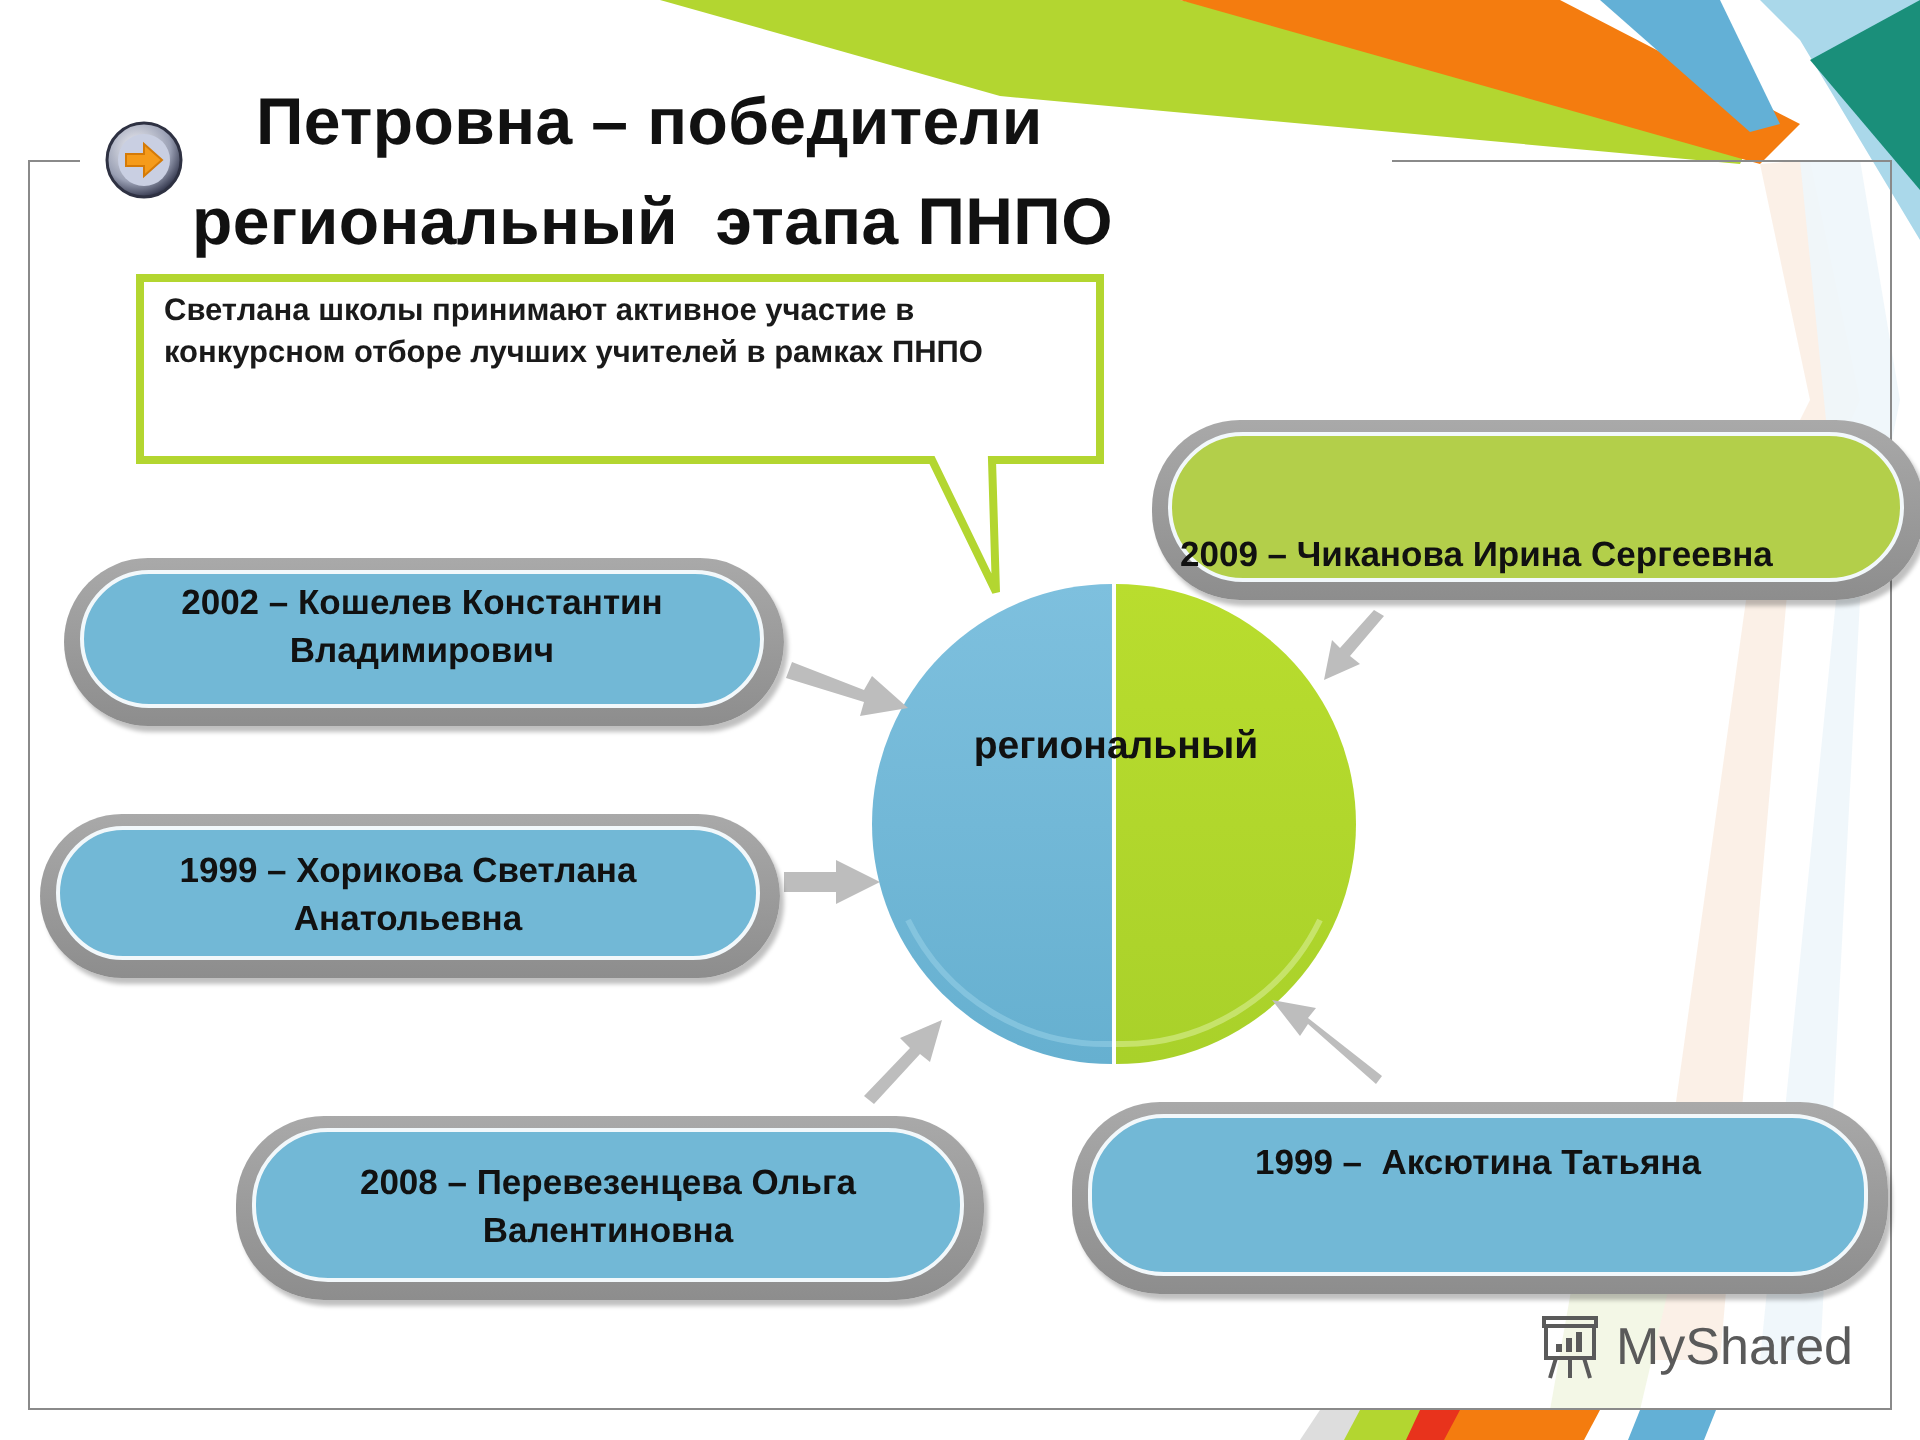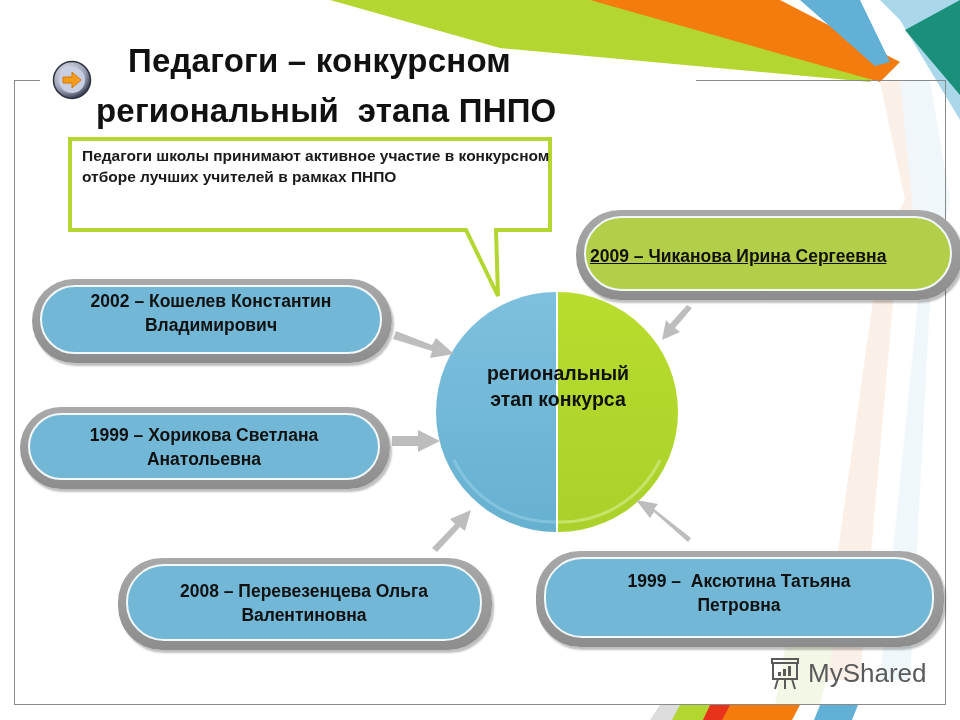--- a/index.html
+++ b/index.html
@@ -81,48 +81,47 @@
         <stop offset="70%" stop-color="#9aa0b4"></stop>
         <stop offset="100%" stop-color="#3b3f55"></stop>
       </radialGradient>
     </defs>
     <circle cx="20" cy="20" r="18.5" fill="url(#ring)" stroke="#2e3142" stroke-width="1.5"></circle>
     <circle cx="20" cy="20" r="13" fill="#c9cfe2"></circle>
     <path d="M11 17 h9 v-5 l9 8 l-9 8 v-5 h-9 z" fill="#f59b1a" stroke="#d57a06" stroke-width="1"></path>
   </svg>
 </div>
 
-<div class="title" style="left:128px; top:42px;">Педагоги – конкурсном</div>
+<div class="title" style="left:128px; top:42px;">Петровна – победители</div>
 <div class="title" style="left:96px; top:92px; white-space: pre;">региональный  этапа ПНПО</div>
 
 <svg class="abs" style="left:66px; top:136px;" width="500" height="170" viewBox="0 0 500 170">
   <path d="M4 3 H484 V94 H430 L432 160 L400 94 H4 Z" fill="#ffffff" stroke="#b3d630" stroke-width="4" stroke-linejoin="miter"></path>
 </svg>
-<div class="callout-text">Педагоги школы принимают активное участие в конкурсном отборе лучших учителей в рамках ПНПО</div>
+<div class="callout-text">Светлана школы принимают активное участие в конкурсном отборе лучших учителей в рамках ПНПО</div>
 
 <svg class="abs" style="left:434px; top:290px;" width="246" height="244" viewBox="0 0 246 244">
   <defs>
     <linearGradient id="bl" x1="0" y1="0" x2="0" y2="1">
       <stop offset="0%" stop-color="#7ec0de"></stop>
       <stop offset="100%" stop-color="#66b0d0"></stop>
     </linearGradient>
     <linearGradient id="gr" x1="0" y1="0" x2="0" y2="1">
       <stop offset="0%" stop-color="#b9dd2e"></stop>
       <stop offset="100%" stop-color="#a9d12a"></stop>
     </linearGradient>
   </defs>
   <path d="M122 2 A120 120 0 0 0 122 242 Z" fill="url(#bl)"></path>
   <path d="M124 2 A120 120 0 0 1 124 242 Z" fill="url(#gr)"></path>
   <path d="M20 170 A110 110 0 0 0 122 232" stroke="#8fcbe3" stroke-width="3" fill="none" opacity="0.7"></path>
   <path d="M124 232 A110 110 0 0 0 226 170" stroke="#cde77a" stroke-width="3" fill="none" opacity="0.8"></path>
   <line x1="123" y1="2" x2="123" y2="242" stroke="#ffffff" stroke-width="2"></line>
 </svg>
 <div class="center-text">
   <div>региональный</div>
-  <div>этап конкурса</div>
 </div>
 
 <svg class="abs" style="left:0; top:0;" width="960" height="720" viewBox="0 0 960 720">
   <g fill="#bdbdbd">
 
     <polygon points="396,331 432,345 436,338 454,354 430,358 432,351 393,339"></polygon>
 
     <polygon points="392,436 418,436 418,430 440,441 418,452 418,446 392,446"></polygon>
 
     <polygon points="432,548 455,524 450,519 471,510 465,531 460,527 437,552"></polygon>
@@ -157,27 +156,26 @@
       <div>2008 – Перевезенцева Ольга</div>
       <div>Валентиновна</div>
     </div>
   </div>
 </div>
 
 <div class="pill pill-blue" style="left:536px; top:551px; width:408px; height:96px;">
   <div class="pill-inner" style="align-items:flex-start; padding-top:10px;">
     <div>
       <div style="white-space:pre;">1999 –  Аксютина Татьяна</div>
-      <div>Петровна</div>
     </div>
   </div>
 </div>
 
 <div class="pill pill-green" style="left:576px; top:210px; width:386px; height:90px;">
-  <div class="pill-inner" style="align-items:center; padding-top:4px; justify-content:flex-start; padding-left:4px;text-decoration:underline;">
+  <div class="pill-inner" style="align-items:flex-end; padding-top:4px; justify-content:flex-start; padding-left:4px;">
     <div style="white-space:nowrap;">2009 – Чиканова Ирина Сергеевна</div>
   </div>
 </div>
 
 <div class="logo">
   <svg width="34" height="36" viewBox="0 0 34 36">
     <g fill="none" stroke="#5a5a5a" stroke-width="2">
       <path d="M4 4 h26 v4 h-26 z"></path>
       <rect x="5" y="8" width="24" height="16"></rect>
       <line x1="10" y1="24" x2="7" y2="34"></line>

